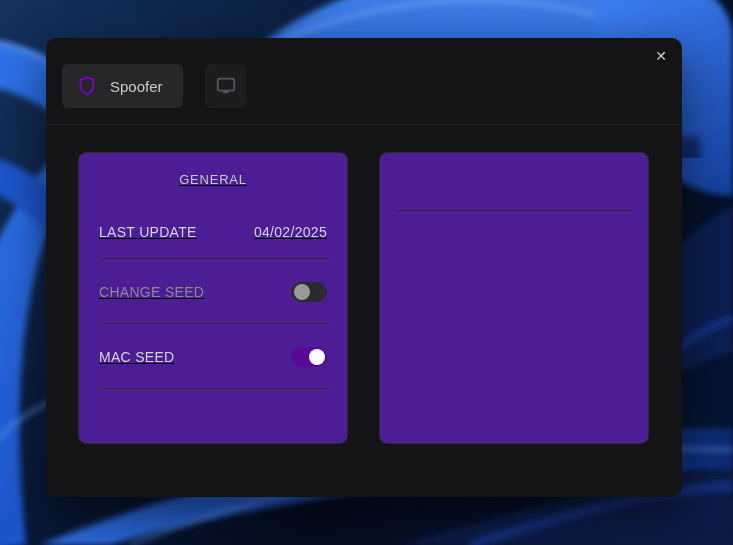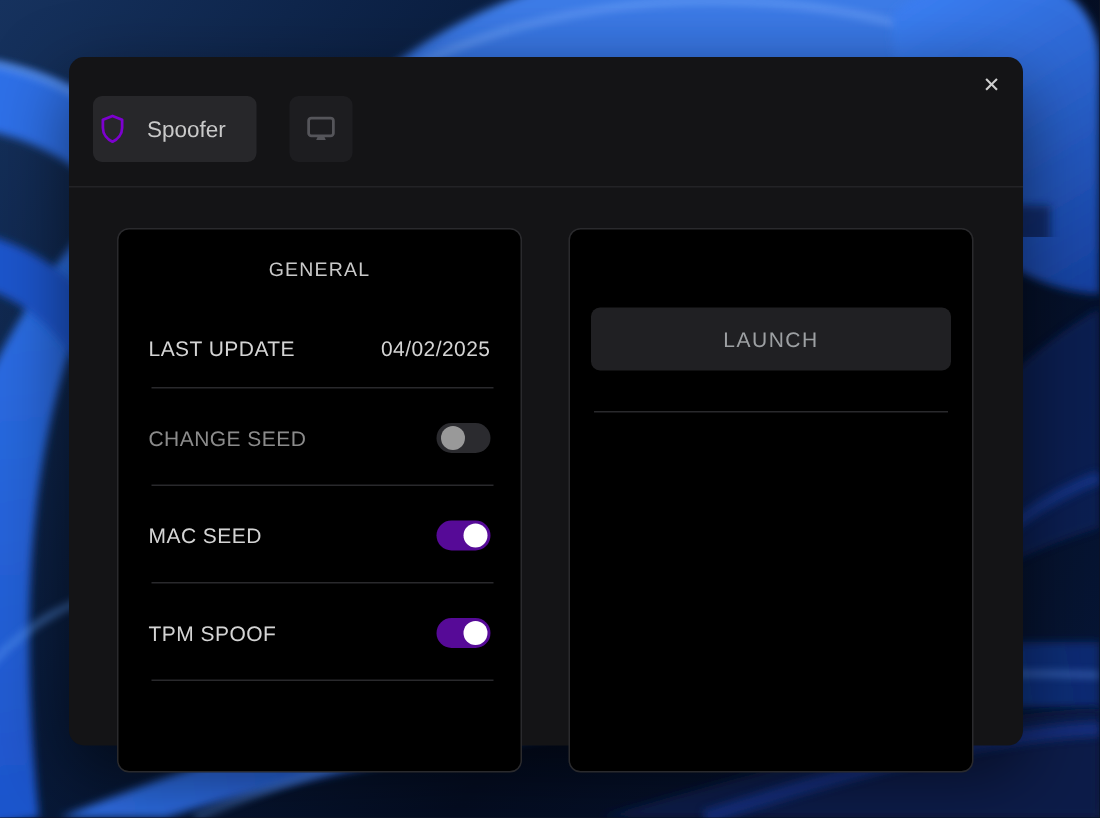--- a/index.html
+++ b/index.html
@@ -24,28 +24,28 @@
   }
   .header{
     height:87px;border-bottom:1px solid #232326;
     display:flex;align-items:flex-end;padding:0 0 0 16px;box-sizing:border-box;
   }
   .tabs{display:flex;gap:22px;margin-bottom:16px;}
   .tab{
     height:44px;border-radius:6px;display:flex;align-items:center;
     box-sizing:border-box;cursor:pointer;
   }
-  .tab.active{background:#27272a;padding:0 20px 0 2px;gap:12px;}
+  .tab.active{background:#27272a;padding:0 20px 0 14px;gap:12px;}
   .tab.inactive{background:#1d1d20;width:42px;justify-content:center;}
   .tab-label{color:#c9c9c9;font-size:15px;}
   
   .content{position:relative;}
   .panel{
-    position:absolute;top:27px;width:270px;height:363px;box-sizing:border-box;
-    background:#000000;border:1px solid #2a2a2d;border-radius:8px;
+    position:absolute;top:27px;width:270px;height:292px;box-sizing:border-box;
+    background:#4c1d95;border:1px solid #2a2a2d;border-radius:8px;text-decoration:underline;
   }
   .panel.general{left:32px;}
   .panel.main{left:333px;}
   .panel-title{
     height:52px;display:flex;align-items:center;justify-content:center;
     color:#c9c9c9;font-size:13px;letter-spacing:.8px;
   }
   .row{
     height:65px;display:flex;align-items:center;justify-content:space-between;
     padding:0 20px;position:relative;box-sizing:border-box;gap:35px;
@@ -180,33 +180,25 @@
       </div>
 
       <div class="row">
         <span class="row-label">MAC SEED</span>
         <span class="toggle on">
             <span class="knob"></span>
           </span>
         <span class="divider"></span>
       </div>
 
-      <div class="row">
-        <span class="row-label">TPM SPOOF</span>
-        <span class="toggle on">
-            <span class="knob"></span>
-          </span>
-        <span class="divider"></span>
-      </div>
     </div>
 
     <div class="panel main">
 
       <div class="main-spacer"></div>
 
 
-      <div class="launch-btn">LAUNCH</div>
 
       <div class="bottom-divider"></div>
     </div>
 
   </div>
 </div>
 
 </body></html>

